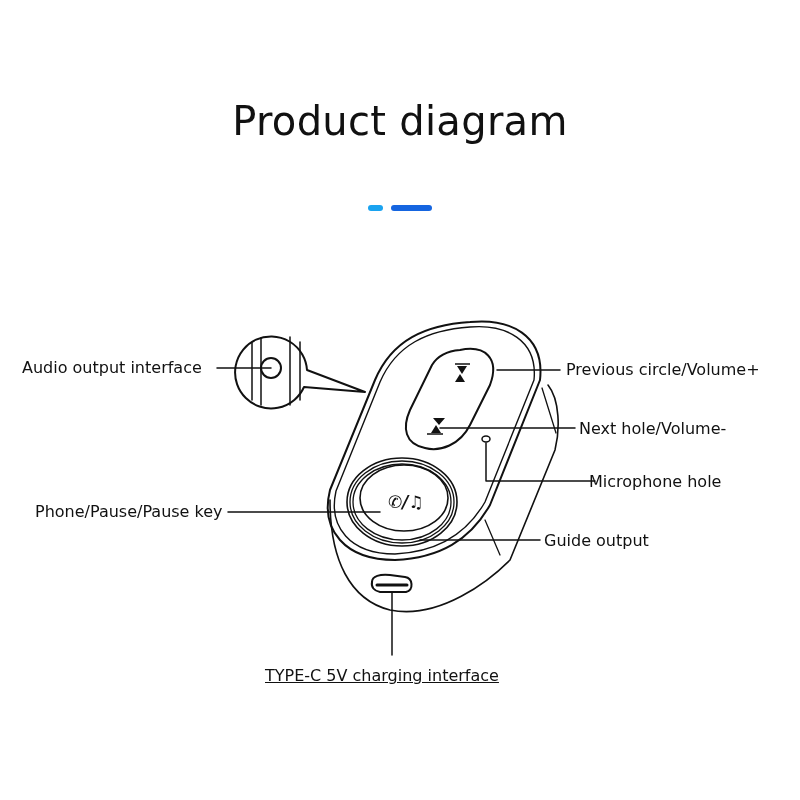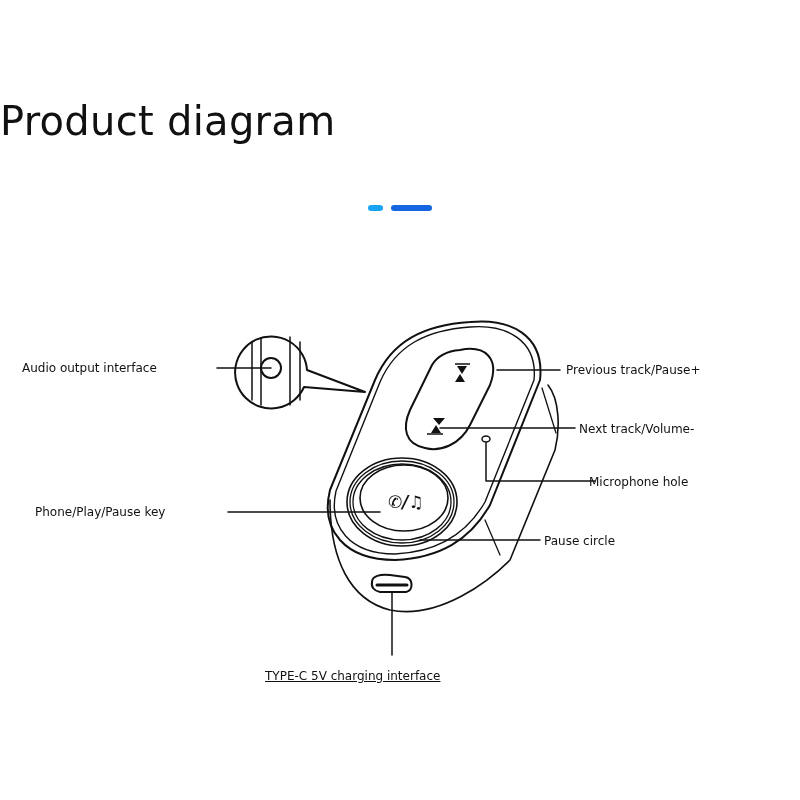--- a/index.html
+++ b/index.html
@@ -1,21 +1,21 @@
 <!DOCTYPE html>
 <html><head>
   <meta charset="utf-8">
   <style>
     html, body { margin: 0; padding: 0; background: #ffffff; }
     body { width: 800px; height: 800px; position: relative; overflow: hidden; font-family: "DejaVu Sans", sans-serif; color: #111; }
-    .title { position: absolute; left: 0; width: 800px; top: 98px; font-size: 40px; font-weight: normal; letter-spacing: 0.3px; color: #111; }
+    .title { position: absolute; left: 0; width: 800px; top: 98px; text-align: center; font-size: 40px; font-weight: normal; letter-spacing: 0.3px; color: #111; }
     .accent { position: absolute; top: 205px; height: 6px; border-radius: 3px; }
     .accent.a1 { left: 368px; width: 15px; }
     .accent.a2 { left: 391px; width: 41px; }
-    .label { position: absolute; font-size: 12px; color: #111; white-space: nowrap; line-height: 20px; }
+    .label { position: absolute; font-size: 16px; color: #111; white-space: nowrap; line-height: 20px; }
     svg.diagram { position: absolute; left: 0; top: 0; }
   </style>
 </head>
 <body>
 
 <div class="title">Product diagram</div>
 <div class="accent a1" style="background:#1aa3f0"></div>
 <div class="accent a2" style="background:#1565e0"></div>
 
 <svg class="diagram" width="800" height="800" viewBox="0 0 800 800">
@@ -65,18 +65,18 @@
     <g>
       <polygon points="433,418 445,418 439,425" stroke="none"></polygon>
       <polygon points="431,433 441,433 436,425" stroke="none"></polygon>
       <line x1="427" y1="434" x2="443" y2="434" stroke-width="1.5"></line>
     </g>
   </g>
   <text x="388" y="508" font-family="DejaVu Sans, sans-serif" font-size="17" font-weight="bold" font-style="italic" fill="#111">✆/♫</text>
 </svg>
 
 <div class="label" style="left:22px; top:358px;">Audio output interface</div>
-<div class="label" style="left:35px; top:502px;">Phone/Play/Pause key</div>
-<div class="label" style="left:566px; top:360px;">Previous track/Pause+</div>
-<div class="label" style="left:579px; top:419px;">Next track/Volume-</div>
+<div class="label" style="left:35px; top:502px;">Phone/Pause/Pause key</div>
+<div class="label" style="left:566px; top:360px;">Previous circle/Volume+</div>
+<div class="label" style="left:579px; top:419px;">Next hole/Volume-</div>
 <div class="label" style="left:589px; top:472px;">Microphone hole</div>
-<div class="label" style="left:544px; top:531px;">Pause circle</div>
+<div class="label" style="left:544px; top:531px;">Guide output</div>
 <div class="label" style="left:265px; top:666px;text-decoration:underline;">TYPE-C 5V charging interface</div>
 
 </body></html>

